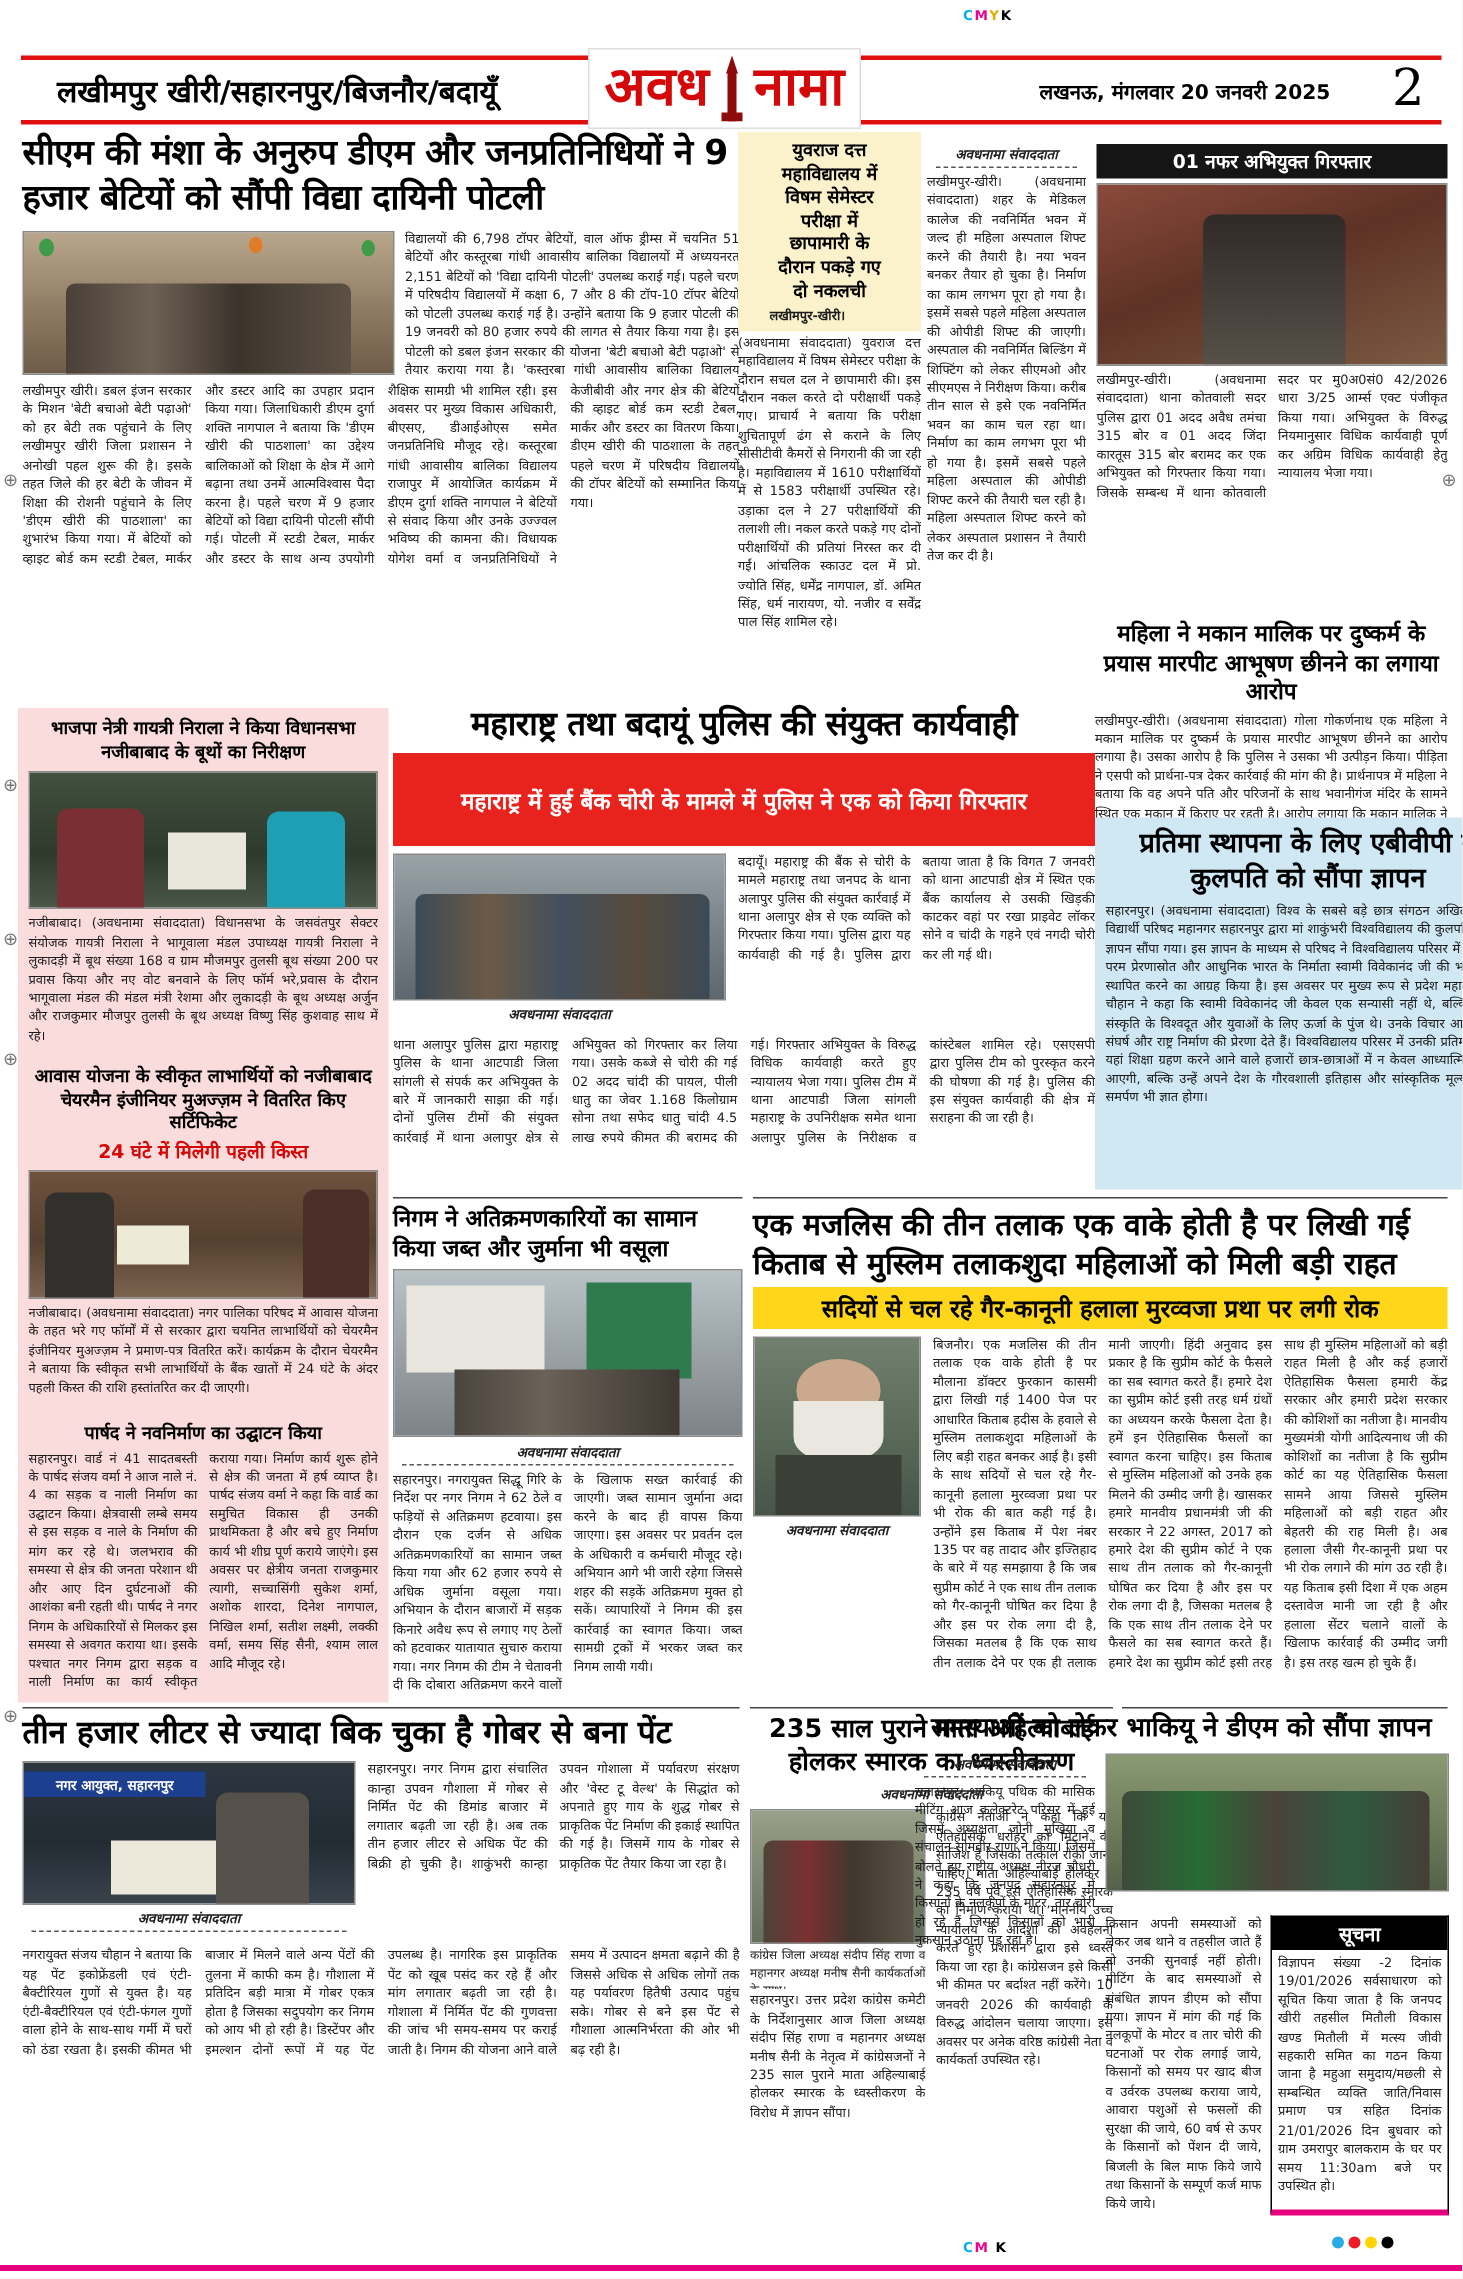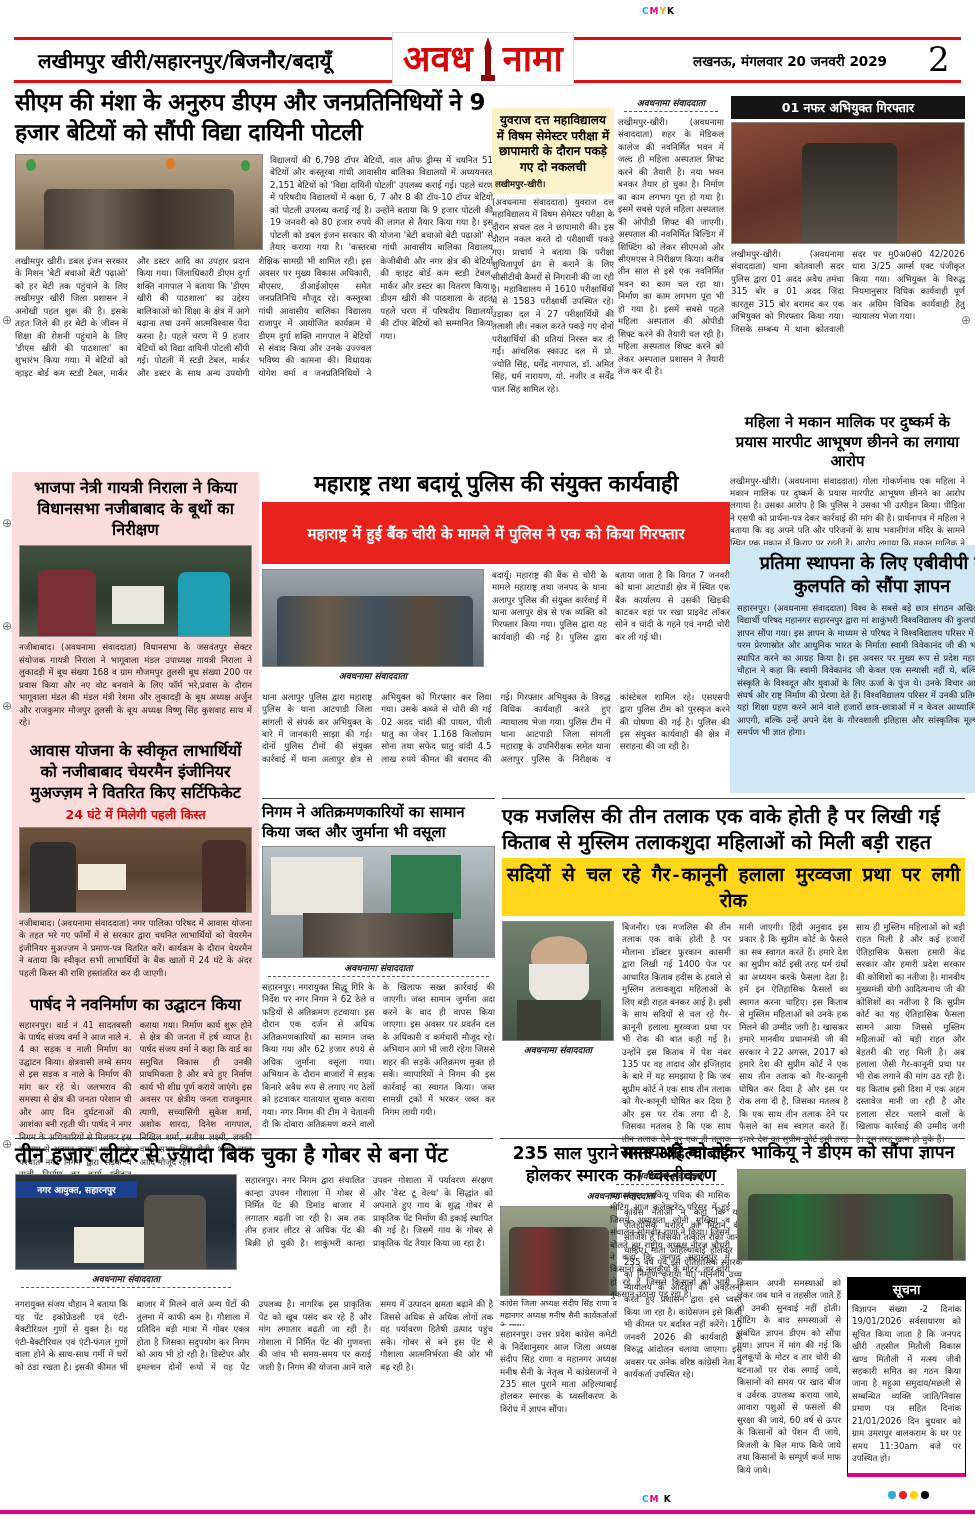--- a/index.html
+++ b/index.html
@@ -9,21 +9,21 @@
   .abs{position:absolute;}
   .rule-red{position:absolute;left:14px;width:947px;height:3px;background:#e01010;}
   .masthead-editions{font-size:20px;font-weight:bold;letter-spacing:0;color:#000;}
   .logo-box{display:flex;align-items:center;gap:4px;background:#fff;padding:2px 10px;border:1px solid #ddd;}
   .logo-txt{font-size:36px;font-weight:bold;color:#d40808;line-height:1;}
   .dateline{font-size:13.5px;font-weight:bold;color:#000;}
   .pageno{font-size:34px;font-family:"DejaVu Serif",serif;color:#000;line-height:1;}
   .hl-xl{font-weight:bold;color:#000;font-size:23px;line-height:1.3;letter-spacing:-0.3px;}
   .hl-lg{font-weight:bold;color:#000;font-size:20px;line-height:1.3;}
   .hl-md{font-weight:bold;color:#000;font-size:15px;line-height:1.3;}
-  .hl-sm{font-weight:bold;color:#000;font-size:16px;line-height:1.3;}
+  .hl-sm{font-weight:bold;color:#000;font-size:12px;line-height:1.3;}
   .center{text-align:center;}
   .body-text{font-size:8.6px;line-height:1.45;text-align:justify;color:#1c1c1c;overflow:hidden;}
   .cols2{column-count:2;column-gap:8px;}
   .cols3{column-count:3;column-gap:8px;}
   .cols4{column-count:4;column-gap:9px;}
   .byline{font-size:9px;font-weight:bold;font-style:italic;text-align:center;color:#222;}
   .dashes{border-bottom:1px dashed #555;margin:2px 6px 4px;}
   .photo{position:relative;border:1px solid #8a8a8a;overflow:hidden;}
   .banner-red{background:#e8231d;color:#fff;font-weight:bold;text-align:center;}
   .banner-yellow{background:#ffd619;color:#000;font-weight:bold;text-align:center;}
@@ -62,40 +62,40 @@
   <div class="abs logo-box" style="left:392px;top:32px;height:54px;">
     <span class="logo-txt">अवध</span>
     <svg width="22" height="44" viewBox="0 0 22 44">
       <rect x="8" y="10" width="6" height="34" fill="#8d0b0b"></rect>
       <polygon points="11,0 15,12 7,12" fill="#8d0b0b"></polygon>
       <rect x="4" y="38" width="14" height="6" fill="#8d0b0b"></rect>
     </svg>
     <span class="logo-txt">नामा</span>
   </div>
   <div class="abs masthead-editions" style="left:38px;top:47px;">लखीमपुर खीरी/सहारनपुर/बिजनौर/बदायूँ</div>
-  <div class="abs dateline" style="left:693px;top:52px;">लखनऊ, मंगलवार 20 जनवरी 2029</div>
+  <div class="abs dateline" style="left:693px;top:52px;">लखनऊ, मंगलवार 20 जनवरी 2025</div>
   <div class="abs pageno" style="left:928px;top:42px;">2</div>
 
   <div class="abs" style="left:15px;top:88px;width:478px;height:380px;">
     <div class="hl-xl">सीएम की मंशा के अनुरुप डीएम और जनप्रतिनिधियों ने 9 हजार बेटियों को सौंपी विद्या दायिनी पोटली</div>
     <div style="display:flex;gap:7px;margin-top:6px;">
       <div class="photo" style="width:248px;height:96px;flex:0 0 auto;
            background:linear-gradient(180deg,#b9a78d 0%,#8f7b63 55%,#6e5c49 100%);">
         <div class="abs" style="left:10px;top:4px;width:10px;height:12px;border-radius:50%;background:#3f9b4a;"></div>
         <div class="abs" style="left:150px;top:3px;width:9px;height:11px;border-radius:50%;background:#e07b28;"></div>
         <div class="abs" style="left:225px;top:5px;width:9px;height:11px;border-radius:50%;background:#3f9b4a;"></div>
         <div class="abs" style="left:28px;top:34px;width:190px;height:62px;background:linear-gradient(90deg,#4a4038,#6d6154 30%,#3c342c 60%,#5c5144);border-radius:6px 6px 0 0;"></div>
       </div>
       <div class="body-text" style="flex:1;height:96px;">विद्यालयों की 6,798 टॉपर बेटियों, वाल ऑफ ड्रीम्स में चयनित 51 बेटियों और कस्तूरबा गांधी आवासीय बालिका विद्यालयों में अध्ययनरत 2,151 बेटियों को 'विद्या दायिनी पोटली' उपलब्ध कराई गई। पहले चरण में परिषदीय विद्यालयों में कक्षा 6, 7 और 8 की टॉप-10 टॉपर बेटियों को पोटली उपलब्ध कराई गई है। उन्होंने बताया कि 9 हजार पोटली की 19 जनवरी को 80 हजार रुपये की लागत से तैयार किया गया है। इस पोटली को डबल इंजन सरकार की योजना 'बेटी बचाओ बेटी पढ़ाओ' से तैयार कराया गया है। 'कस्तूरबा गांधी आवासीय बालिका विद्यालय राजापुर' में जिलाधिकारी ने बेटियों से संवाद कर उनके उज्ज्वल भविष्य की कामना की।</div>
     </div>
     <div class="body-text cols4" style="margin-top:5px;height:268px;">लखीमपुर खीरी। डबल इंजन सरकार के मिशन 'बेटी बचाओ बेटी पढ़ाओ' को हर बेटी तक पहुंचाने के लिए लखीमपुर खीरी जिला प्रशासन ने अनोखी पहल शुरू की है। इसके तहत जिले की हर बेटी के जीवन में शिक्षा की रोशनी पहुंचाने के लिए 'डीएम खीरी की पाठशाला' का शुभारंभ किया गया। में बेटियों को व्हाइट बोर्ड कम स्टडी टेबल, मार्कर और डस्टर आदि का उपहार प्रदान किया गया। जिलाधिकारी डीएम दुर्गा शक्ति नागपाल ने बताया कि 'डीएम खीरी की पाठशाला' का उद्देश्य बालिकाओं को शिक्षा के क्षेत्र में आगे बढ़ाना तथा उनमें आत्मविश्वास पैदा करना है। पहले चरण में 9 हजार बेटियों को विद्या दायिनी पोटली सौंपी गई। पोटली में स्टडी टेबल, मार्कर और डस्टर के साथ अन्य उपयोगी शैक्षिक सामग्री भी शामिल रही। इस अवसर पर मुख्य विकास अधिकारी, बीएसए, डीआईओएस समेत जनप्रतिनिधि मौजूद रहे। कस्तूरबा गांधी आवासीय बालिका विद्यालय राजापुर में आयोजित कार्यक्रम में डीएम दुर्गा शक्ति नागपाल ने बेटियों से संवाद किया और उनके उज्ज्वल भविष्य की कामना की। विधायक योगेश वर्मा व जनप्रतिनिधियों ने केजीबीवी और नगर क्षेत्र की बेटियों की व्हाइट बोर्ड कम स्टडी टेबल, मार्कर और डस्टर का वितरण किया। डीएम खीरी की पाठशाला के तहत पहले चरण में परिषदीय विद्यालयों की टॉपर बेटियों को सम्मानित किया गया।</div>
   </div>
 
   <div class="abs" style="left:492px;top:88px;width:122px;height:380px;">
-    <div class="box-yellow" style="padding:5px 3px 3px;margin-top:20px;">
+    <div class="box-yellow" style="padding:5px 21px 3px;">
       <div class="hl-sm center" style="font-size:12px;">युवराज दत्त महाविद्यालय में विषम सेमेस्टर परीक्षा में छापामारी के दौरान पकड़े गए दो नकलची</div>
       <div class="body-text" style="font-weight:bold;text-align:left;margin-top:3px;">लखीमपुर-खीरी।</div>
     </div>
     <div class="body-text" style="height:245px;margin-top:2px;">(अवधनामा संवाददाता) युवराज दत्त महाविद्यालय में विषम सेमेस्टर परीक्षा के दौरान सचल दल ने छापामारी की। इस दौरान नकल करते दो परीक्षार्थी पकड़े गए। प्राचार्य ने बताया कि परीक्षा शुचितापूर्ण ढंग से कराने के लिए सीसीटीवी कैमरों से निगरानी की जा रही है। महाविद्यालय में 1610 परीक्षार्थियों में से 1583 परीक्षार्थी उपस्थित रहे। उड़ाका दल ने 27 परीक्षार्थियों की तलाशी ली। नकल करते पकड़े गए दोनों परीक्षार्थियों की प्रतियां निरस्त कर दी गईं। आंचलिक स्काउट दल में प्रो. ज्योति सिंह, धर्मेंद्र नागपाल, डॉ. अमित सिंह, धर्म नारायण, यो. नजीर व सर्वेंद्र पाल सिंह शामिल रहे।</div>
   </div>
 
   <div class="abs" style="left:618px;top:88px;width:347px;height:382px;">
     <div style="display:flex;gap:7px;margin-top:8px;">
       <div style="width:106px;flex:0 0 auto;">
         <div class="byline">अवधनामा संवाददाता</div>
@@ -169,21 +169,21 @@
       <div class="abs" style="left:128px;top:8px;width:70px;height:64px;background:#2f7a4e;"></div>
       <div class="abs" style="left:40px;top:66px;width:150px;height:44px;background:linear-gradient(90deg,#4b453e,#6a6157 40%,#3e3832);"></div>
     </div>
     <div class="byline" style="margin-top:3px;">अवधनामा संवाददाता</div>
     <div class="dashes"></div>
     <div class="body-text cols2" style="height:158px;">सहारनपुर। नगरायुक्त सिद्धू गिरि के निर्देश पर नगर निगम ने 62 ठेले व फड़ियों से अतिक्रमण हटवाया। इस दौरान एक दर्जन से अधिक अतिक्रमणकारियों का सामान जब्त किया गया और 62 हजार रुपये से अधिक जुर्माना वसूला गया। अभियान के दौरान बाजारों में सड़क किनारे अवैध रूप से लगाए गए ठेलों को हटवाकर यातायात सुचारु कराया गया। नगर निगम की टीम ने चेतावनी दी कि दोबारा अतिक्रमण करने वालों के खिलाफ सख्त कार्रवाई की जाएगी। जब्त सामान जुर्माना अदा करने के बाद ही वापस किया जाएगा। इस अवसर पर प्रवर्तन दल के अधिकारी व कर्मचारी मौजूद रहे। अभियान आगे भी जारी रहेगा जिससे शहर की सड़कें अतिक्रमण मुक्त हो सकें। व्यापारियों ने निगम की इस कार्रवाई का स्वागत किया। जब्त सामग्री ट्रकों में भरकर जब्त कर निगम लायी गयी।</div>
   </div>
 
   <div class="abs sep-top" style="left:502px;top:798px;width:463px;height:322px;padding-top:4px;">
     <div class="hl-lg" style="font-size:20px;">एक मजलिस की तीन तलाक एक वाके होती है पर लिखी गई किताब से मुस्लिम तलाकशुदा महिलाओं को मिली बड़ी राहत</div>
-    <div class="banner-yellow" style="font-size:19px;padding:3px 0;margin-top:3px;font-family:Liberation Mono, monospace;">सदियों से चल रहे गैर-कानूनी हलाला मुरव्वजा प्रथा पर लगी रोक</div>
+    <div class="banner-yellow" style="font-size:16px;padding:3px 0;margin-top:3px;">सदियों से चल रहे गैर-कानूनी हलाला मुरव्वजा प्रथा पर लगी रोक</div>
     <div style="display:flex;gap:8px;margin-top:5px;">
       <div style="width:112px;flex:0 0 auto;">
         <div class="photo" style="width:100%;height:120px;
              background:linear-gradient(180deg,#72806e 0%,#5a6a58 55%,#47544a 100%);">
           <div class="abs" style="left:28px;top:14px;width:56px;height:40px;background:#caa98c;border-radius:50% 50% 45% 45%;"></div>
           <div class="abs" style="left:26px;top:42px;width:60px;height:40px;background:#e9e7e0;border-radius:0 0 40% 40%;"></div>
           <div class="abs" style="left:14px;top:78px;width:84px;height:42px;background:#3b3f36;"></div>
         </div>
         <div class="byline" style="margin-top:2px;">अवधनामा संवाददाता</div>
       </div>

